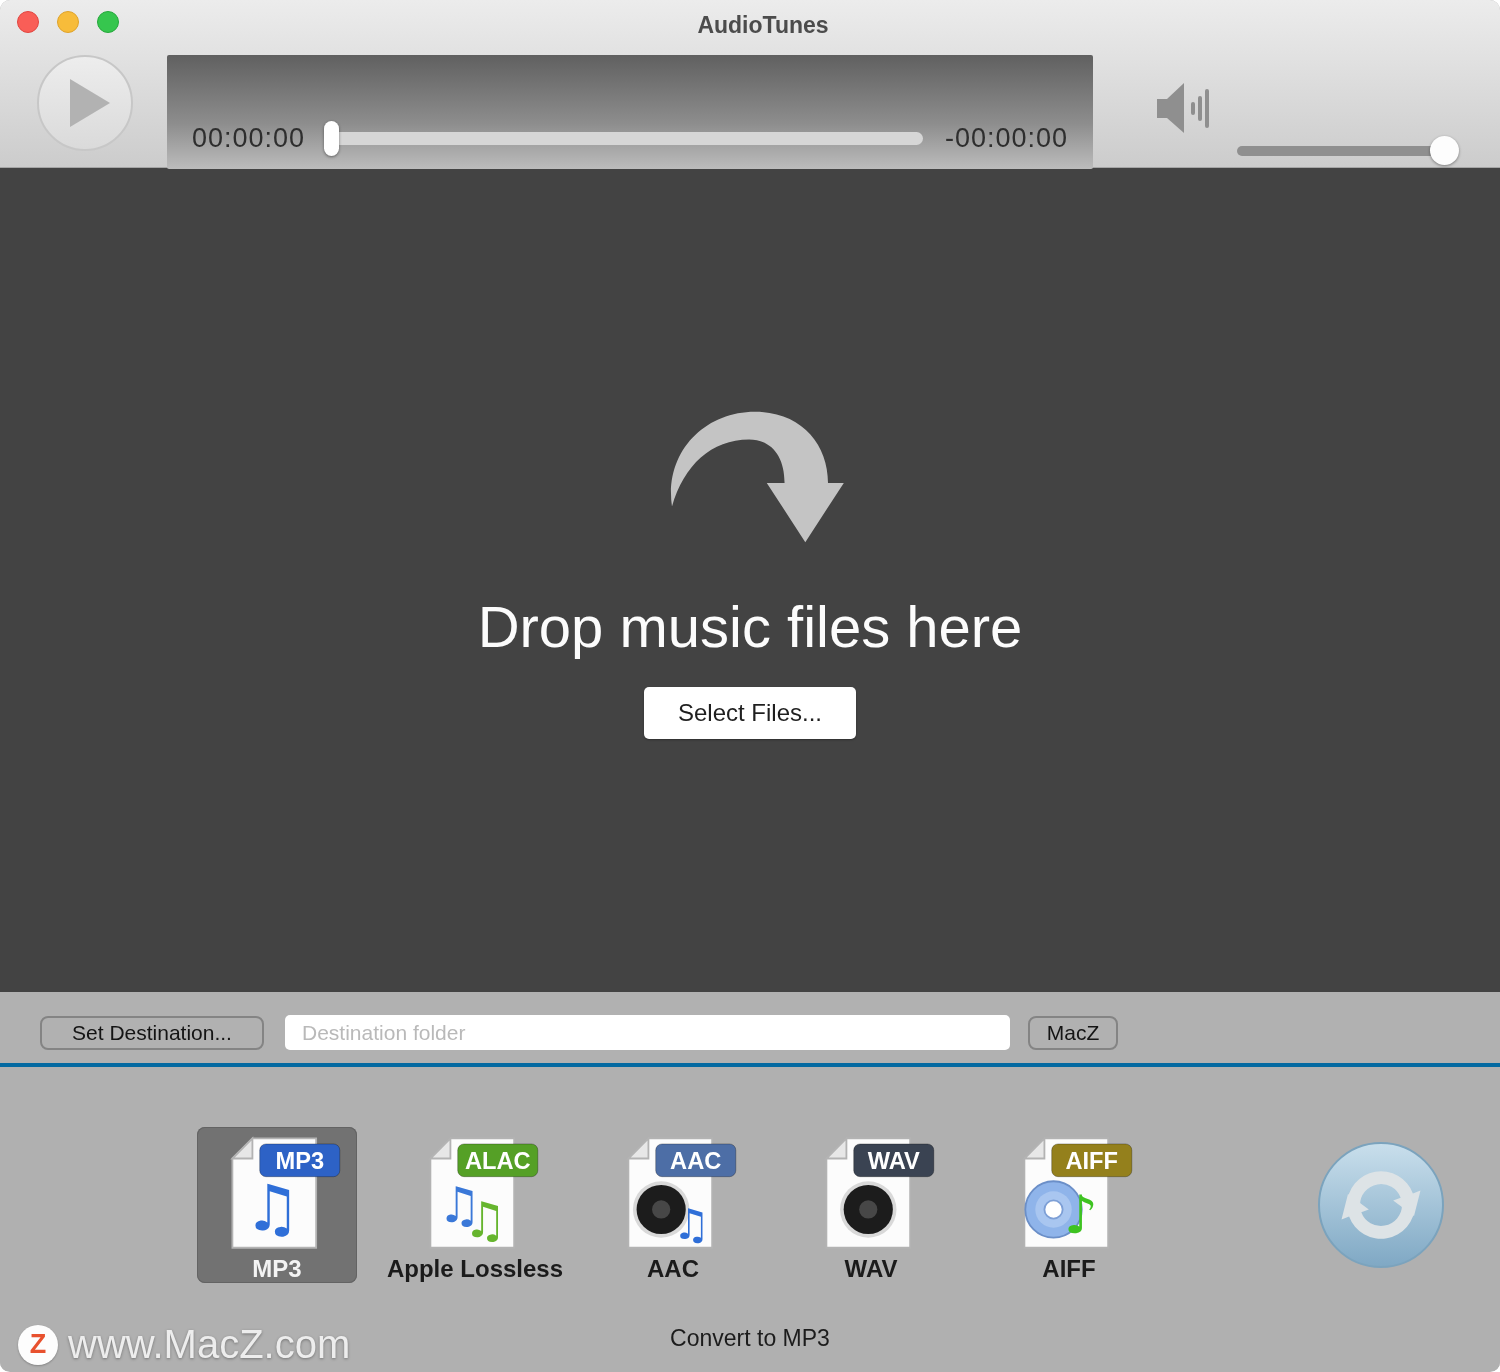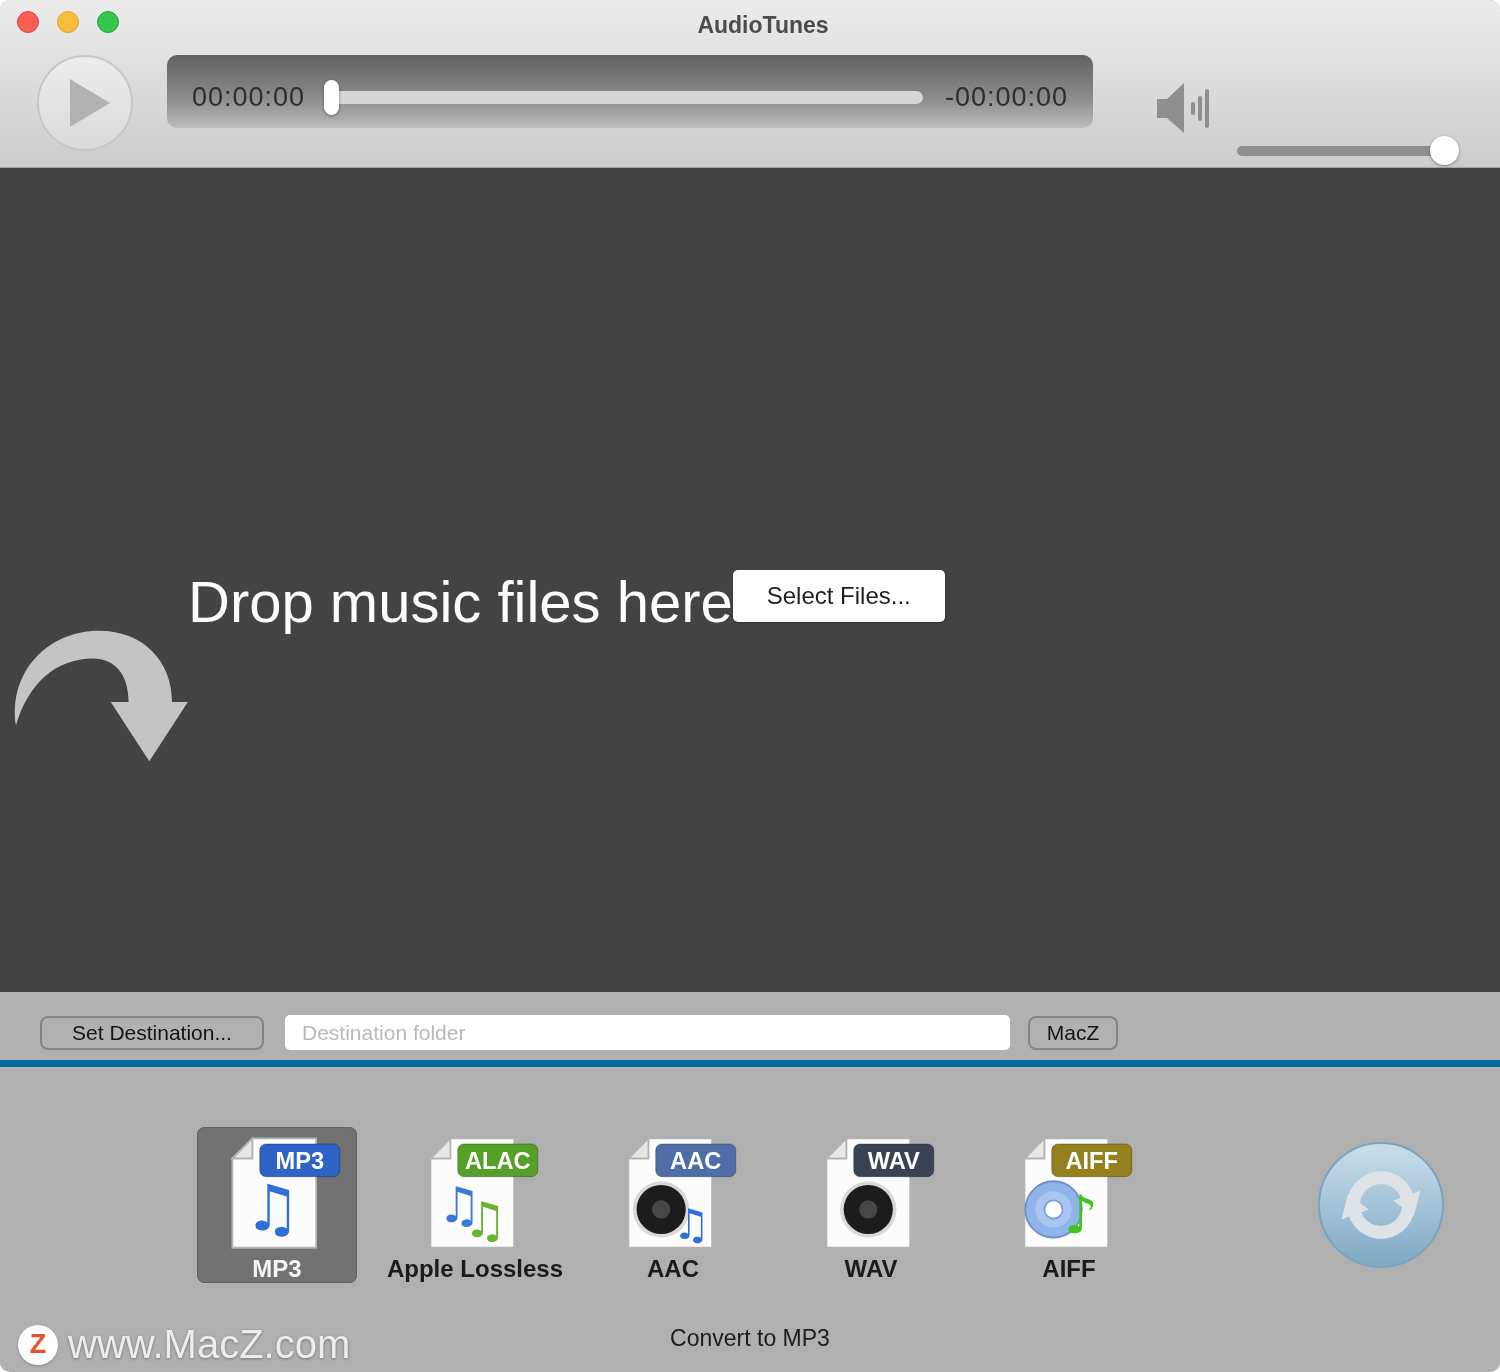--- a/index.html
+++ b/index.html
@@ -17,43 +17,43 @@
              text-align:center;font-size:23px;font-weight:600;color:#4c4c4c;padding-left:26px;}
 
   
   .toolbar{position:relative;height:120px;background:linear-gradient(#e3e3e3,#cccccc);
            border-bottom:1px solid #a5a5a5;}
   .play-btn{position:absolute;left:37px;top:7px;width:96px;height:96px;border-radius:50%;
             border:2px solid #c7c7c7;background:linear-gradient(#ededed,#dadada);
             display:flex;align-items:center;justify-content:center;cursor:default;}
   .play-tri{width:0;height:0;border-top:24px solid transparent;border-bottom:24px solid transparent;
             border-left:40px solid #b2b2b2;margin-left:10px;}
-  .player-display{position:absolute;left:167px;top:7px;width:926px;height:73px;border-radius:10px;
+  .player-display{position:absolute;left:167px;top:7px;width:926px;height:114px;border-radius:2px;
             background:linear-gradient(#606060 0%,#8d8d8d 60%,#bcbcbc 100%);
             display:flex;align-items:flex-end;padding:0 25px 15px 25px;}
   .player-row{display:flex;align-items:center;width:100%;}
   .time{font-size:27px;color:#2e2e2e;letter-spacing:1px;white-space:nowrap;}
   .seek-track{flex:1;height:13px;background:#d6d6d6;border-radius:7px;margin:0 22px;position:relative;}
   .seek-thumb{position:absolute;left:-3px;top:-11px;width:15px;height:35px;background:#ffffff;
             border-radius:8px;box-shadow:0 1px 3px rgba(0,0,0,.45);}
   .volume-icon{position:absolute;left:1157px;top:32px;}
   .vol-track{position:absolute;left:1237px;top:98px;width:208px;height:10px;background:#8f8f8f;
             border-radius:6px;}
   .vol-knob{position:absolute;right:-14px;top:-10px;width:29px;height:29px;background:#fdfdfd;
             border-radius:50%;box-shadow:0 1px 3px rgba(0,0,0,.4);}
 
   
-  .dropzone{height:824px;background:#434343;display:flex;flex-direction:row;align-items:center;}
+  .dropzone{height:824px;background:#434343;display:flex;flex-direction:column;align-items:center;}
   .drop-arrow{margin-top:228px;}
   .drop-msg{margin-top:44px;font-size:58px;font-weight:400;color:#fcfcfc;line-height:1;}
   .select-btn{margin-top:31px;width:212px;height:52px;background:#ffffff;border:none;border-radius:5px;
             font-size:24px;color:#1f1f1f;box-shadow:0 1px 2px rgba(0,0,0,.3);}
 
   
-  .destbar{position:relative;height:75px;background:#b1b1b1;border-bottom:7px solid #0369a1;}
+  .destbar{position:relative;height:75px;background:#b1b1b1;border-bottom:4px solid #0369a1;}
   .ghost-btn{position:absolute;top:24px;height:34px;background:transparent;border:2px solid #848484;
             border-radius:8px;font-size:21px;color:#141414;padding:0 14px;}
   .set-dest{left:40px;width:224px;}
   .open-btn{left:1028px;width:90px;}
   .dest-input{position:absolute;left:285px;top:23px;width:725px;height:35px;background:#ffffff;
             border:none;border-radius:5px;font-size:21px;color:#333;padding:16px 17px;outline:none;}
   .dest-input::placeholder{color:#b9b9b9;}
 
   
   .formats{position:relative;height:304px;background:#b0b0b0;}

